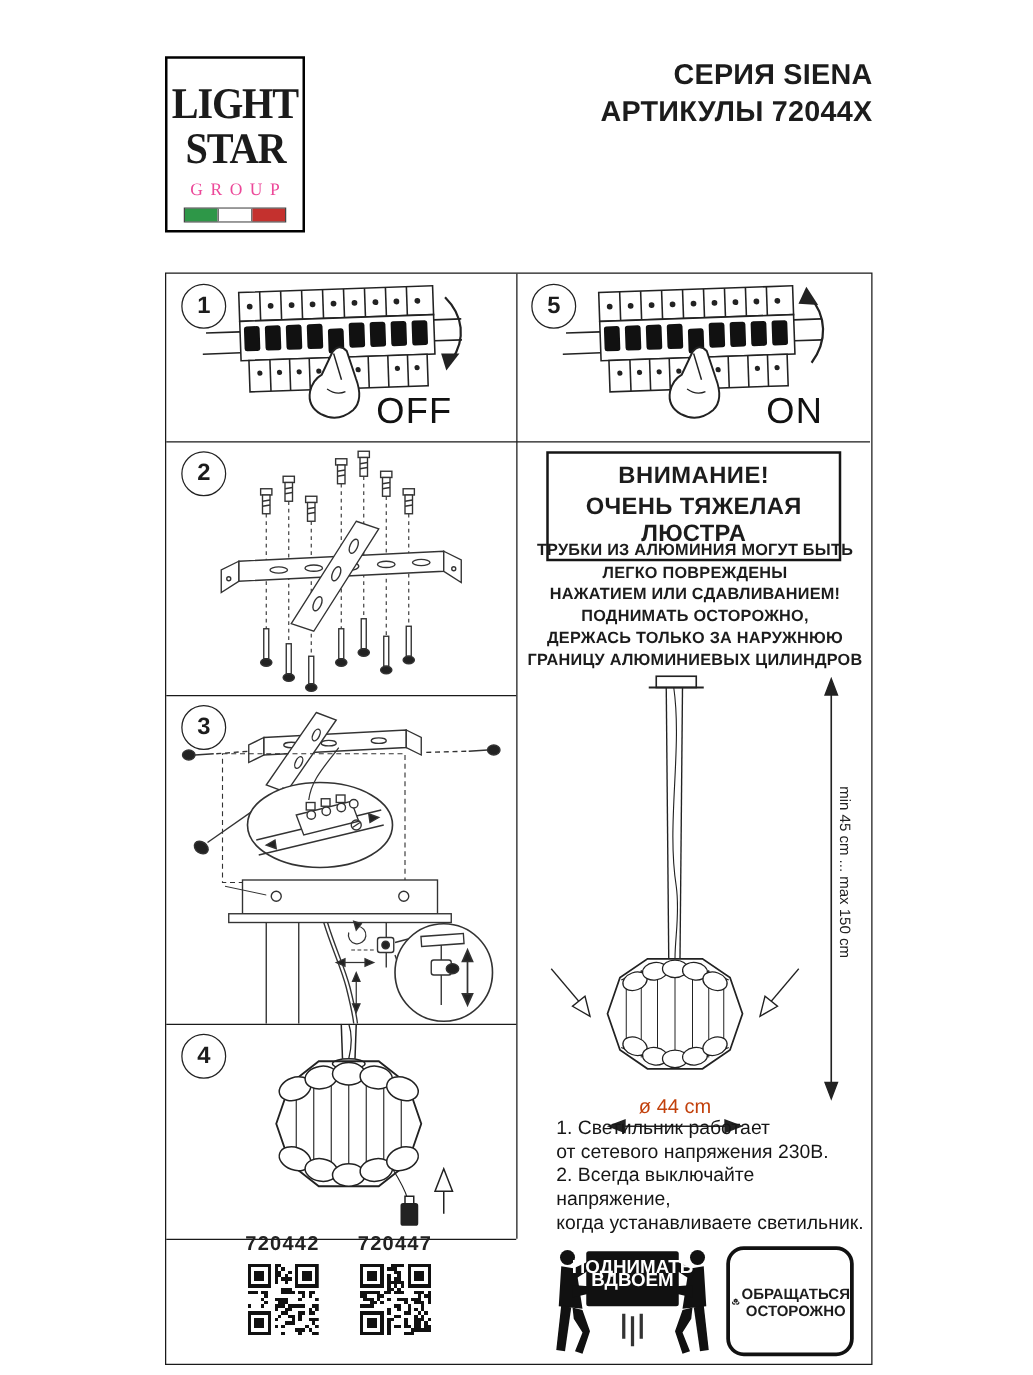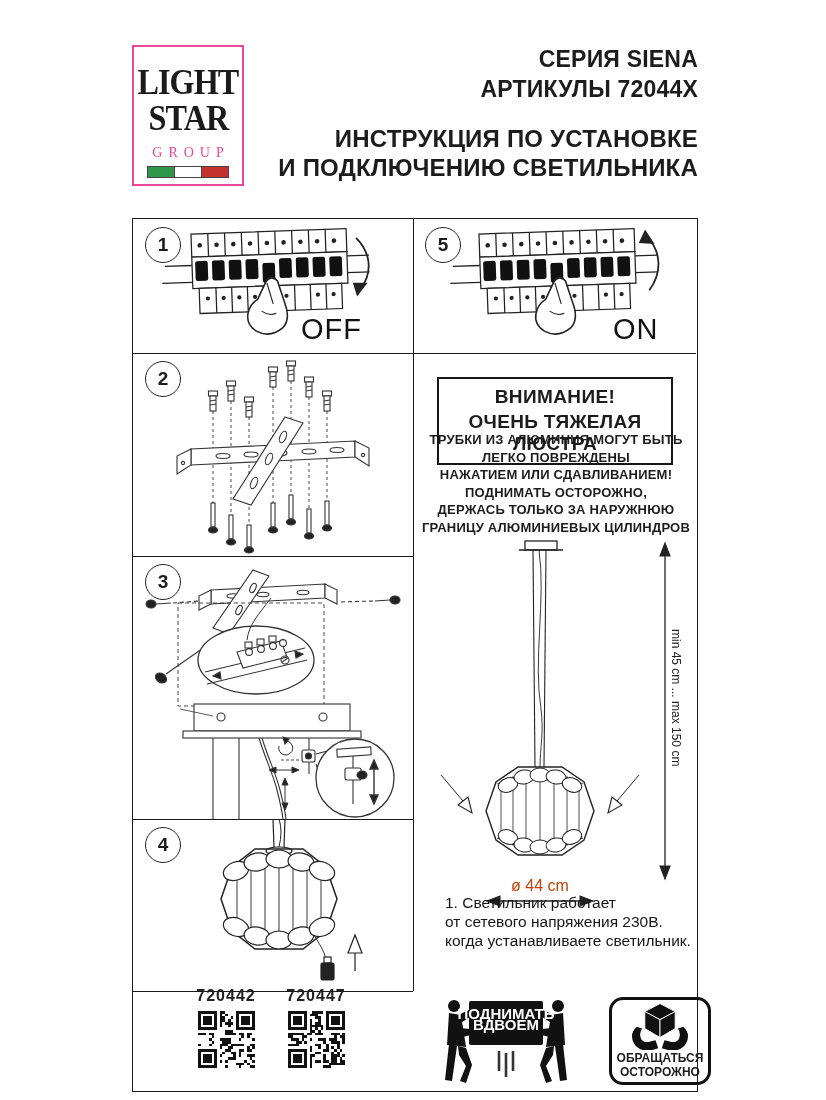--- a/index.html
+++ b/index.html
@@ -1,19 +1,19 @@
 <!DOCTYPE html>
 <html><head>
 <meta charset="utf-8">
 <style>
   html,body{margin:0;padding:0;background:#fff;}
   .page{position:relative;width:826px;height:1100px;background:#fff;overflow:hidden;
         font-family:"Liberation Sans",sans-serif;color:#1c1c1c;}
   
-  .logo-box{position:absolute;left:132px;top:45px;width:112px;height:141px;border:2px solid #ec4899;
+  .logo-box{position:absolute;left:132px;top:45px;width:112px;height:141px;border:2px solid #000000;
             display:flex;flex-direction:column;align-items:center;justify-content:flex-start;padding-top:18px;box-sizing:border-box;}
   .logo-word{font-family:"Liberation Serif",serif;font-weight:700;font-size:35px;line-height:36px;
              letter-spacing:-1px;transform:scaleX(.92);color:#1b1b1b;}
   .logo-group{font-family:Liberation Serif, serif;font-size:14px;letter-spacing:6px;margin:8px 0 0 6px;color:#ec4899;}
   .flag{width:80px;height:10px;margin-top:5px;border:1px solid #444;display:flex;}
   .flag span{flex:1;}
   .flag .mid{border-left:1px solid #444;border-right:1px solid #444;background:#fff;}
   .title-block{position:absolute;right:128px;top:44px;text-align:right;font-weight:700;}
   .title-series{font-size:23px;line-height:30px;letter-spacing:.2px;}
   .title-articles{font-size:23px;line-height:30px;letter-spacing:.2px;}
@@ -22,36 +22,36 @@
   .grid{position:absolute;left:132px;top:218px;width:566px;height:874px;border:1.6px solid #1a1a1a;box-sizing:border-box;}
   .vdiv{position:absolute;left:280px;top:0;height:772px;border-left:1.6px solid #1a1a1a;}
   .hdiv{position:absolute;border-top:1.6px solid #1a1a1a;}
   .cell{position:absolute;box-sizing:border-box;}
   .badge{position:absolute;left:12px;top:8px;width:34px;height:34px;border:1.7px solid #222;border-radius:50%;
          display:flex;align-items:center;justify-content:center;font-size:19px;font-weight:700;}
   .switch-label{position:absolute;font-size:29px;letter-spacing:1px;color:#111;}
   svg{display:block;}
   .sketch{position:absolute;}
   
-  .warn-box{position:absolute;left:24px;top:24px;width:236px;border:2px solid #161616;text-align:center;
+  .warn-box{position:absolute;left:24px;top:8px;width:236px;border:2px solid #161616;text-align:center;
             padding:7px 2px 8px 2px;box-sizing:border-box;}
   .warn-title{font-size:19px;font-weight:700;letter-spacing:.4px;}
   .warn-sub{font-size:19px;font-weight:700;letter-spacing:.3px;margin-top:3px;}
   .warn-body{position:absolute;left:0;top:78px;width:286px;text-align:center;font-weight:700;
              font-size:13px;line-height:17.5px;letter-spacing:.2px;}
   .dim-v{position:absolute;left:256px;top:276px;height:160px;writing-mode:vertical-rl;
          font-size:12px;color:#222;white-space:nowrap;}
   .dim-d{position:absolute;left:47px;top:524px;width:160px;text-align:center;font-size:16px;color:#c2410c;}
   .notes{position:absolute;left:32px;top:540px;font-size:15.5px;line-height:19px;color:#161616;}
   
   .lift{position:absolute;left:28px;top:640px;width:130px;height:96px;}
   .lift-text{position:absolute;left:29px;top:5px;width:72px;height:42px;display:flex;flex-direction:column;
              align-items:center;justify-content:center;color:#fff;font-weight:700;font-size:15px;line-height:11px;text-align:center;}
   .handle{position:absolute;left:168px;top:644px;width:102px;height:88px;border:3px solid #111;border-radius:14px;
-          box-sizing:border-box;display:flex;flex-direction:column;align-items:center;margin-left:28px;}
+          box-sizing:border-box;display:flex;flex-direction:row;align-items:center;}
   .handle-text{font-weight:700;font-size:12px;line-height:14px;text-align:center;margin-top:1px;}
   
   .qr-group{position:absolute;top:8px;width:90px;text-align:center;}
   .qr-code{margin:6px auto 0 auto;width:57px;height:57px;}
   .qr-label{font-size:16px;font-weight:700;letter-spacing:1px;color:#222;}
 </style>
 </head>
 <body>
 
 <div class="page">
@@ -142,24 +142,20 @@
     <div class="flag">
       <span style="background-color: rgb(46, 151, 72);"></span>
       <span class="mid"></span>
       <span style="background-color: rgb(196, 49, 46);"></span>
     </div>
   </div>
 
   <div class="title-block">
     <div class="title-series">СЕРИЯ SIENA</div>
     <div class="title-articles">АРТИКУЛЫ 72044X</div>
-    <div class="doc-title">
-      <div>ИНСТРУКЦИЯ ПО УСТАНОВКЕ</div>
-      <div>И ПОДКЛЮЧЕНИЮ СВЕТИЛЬНИКА</div>
-    </div>
   </div>
 
   <div class="grid">
     <div class="vdiv"></div>
     <div class="hdiv" style="left:0;top:134px;width:563px;"></div>
     <div class="hdiv" style="left:0;top:337px;width:280px;"></div>
     <div class="hdiv" style="left:0;top:600px;width:280px;"></div>
     <div class="hdiv" style="left:0;top:772px;width:280px;"></div>
 
     <div class="cell" style="left:0;top:0;width:280px;height:134px;">
@@ -741,20 +737,21 @@
         <polygon points="74,362 87,357 87,367" fill="#222"></polygon>
         <polygon points="180,362 167,357 167,367" fill="#222"></polygon>
       </svg>
 
       <div class="dim-v">min 45 cm ... max 150 cm</div>
       <div class="dim-d">ø 44 cm</div>
 
       <div class="notes">
         <div>1. Светильник работает</div>
         <div>от сетевого напряжения 230В.</div>
+        <div>2. Всегда выключайте напряжение,</div>
         <div>когда устанавливаете светильник.</div>
       </div>
 
       <div class="lift">
         <svg width="130" height="96" viewBox="0 0 130 96">
           <rect x="28" y="8" width="74" height="44" rx="2" fill="#111"></rect>
           <g stroke="#333" stroke-width="2.6">
               <line x1="58" y1="58" x2="58" y2="78"></line>
               <line x1="65" y1="60" x2="65" y2="84"></line>
               <line x1="72" y1="58" x2="72" y2="78"></line>

